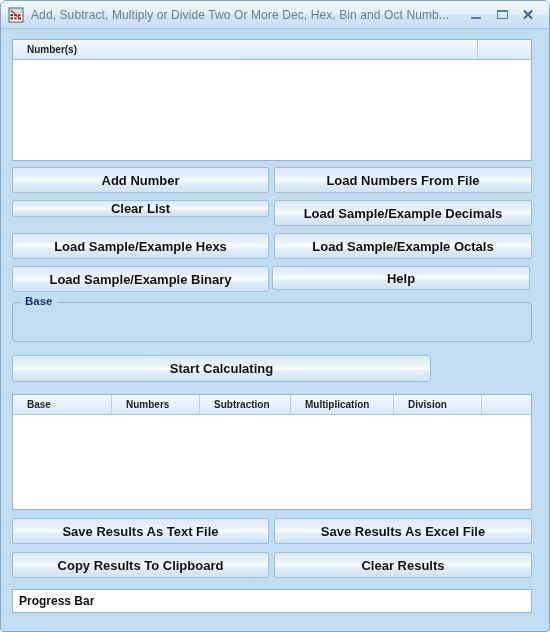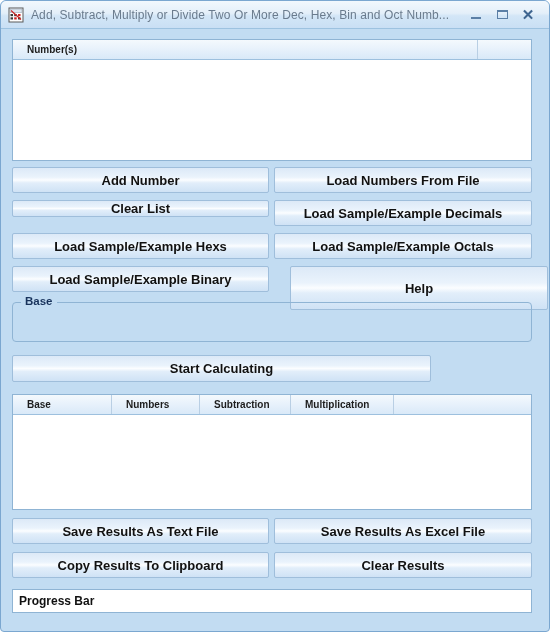--- a/index.html
+++ b/index.html
@@ -256,34 +256,35 @@
   <div class="btn" style="left:11px; top:166px; width:257px; height:26px;">Add Number</div>
   <div class="btn" style="left:273px; top:166px; width:258px; height:26px;">Load Numbers From File</div>
 
   <div class="btn" style="left:11px; top:199px; width:257px; height:17px;">Clear List</div>
   <div class="btn" style="left:273px; top:199px; width:258px; height:26px;">Load Sample/Example Decimals</div>
 
   <div class="btn" style="left:11px; top:232px; width:257px; height:26px;">Load Sample/Example Hexs</div>
   <div class="btn" style="left:273px; top:232px; width:258px; height:26px;">Load Sample/Example Octals</div>
 
   <div class="btn" style="left:11px; top:265px; width:257px; height:26px;">Load Sample/Example Binary</div>
-  <div class="btn" style="left:289px; top:265px; width:258px; height:44px;">Help</div>
+  <div class="btn" style="left:271px; top:265px; width:258px; height:24px;">Help</div>
 
   <div class="groupbox" style="left:11px; top:301px; width:520px; height:40px;">
     <div class="groupbox-title">Base</div>
   </div>
 
   <div class="btn" style="left:11px; top:354px; width:419px; height:27px;">Start Calculating</div>
 
   <div class="listbox" style="left:11px; top:393px; width:520px; height:116px;">
     <div class="lb-header">
       <div class="lb-col" style="width:99px;">Base</div>
       <div class="lb-col" style="width:88px;">Numbers</div>
       <div class="lb-col" style="width:91px;">Subtraction</div>
       <div class="lb-col" style="width:103px;">Multiplication</div>
+      <div class="lb-col" style="width:88px;">Division</div>
       <div class="lb-col" style="width:49px;"></div>
     </div>
     <div class="lb-body" style="height:94px;"></div>
   </div>
 
   <div class="btn" style="left:11px; top:517px; width:257px; height:26px;">Save Results As Text File</div>
   <div class="btn" style="left:273px; top:517px; width:258px; height:26px;">Save Results As Excel File</div>
 
   <div class="btn" style="left:11px; top:551px; width:257px; height:26px;">Copy Results To Clipboard</div>
   <div class="btn" style="left:273px; top:551px; width:258px; height:26px;">Clear Results</div>

